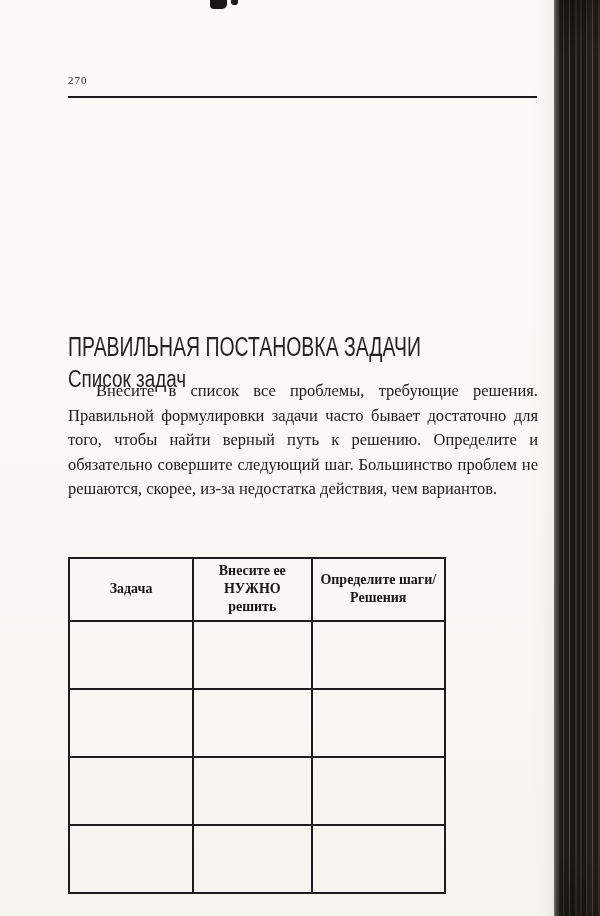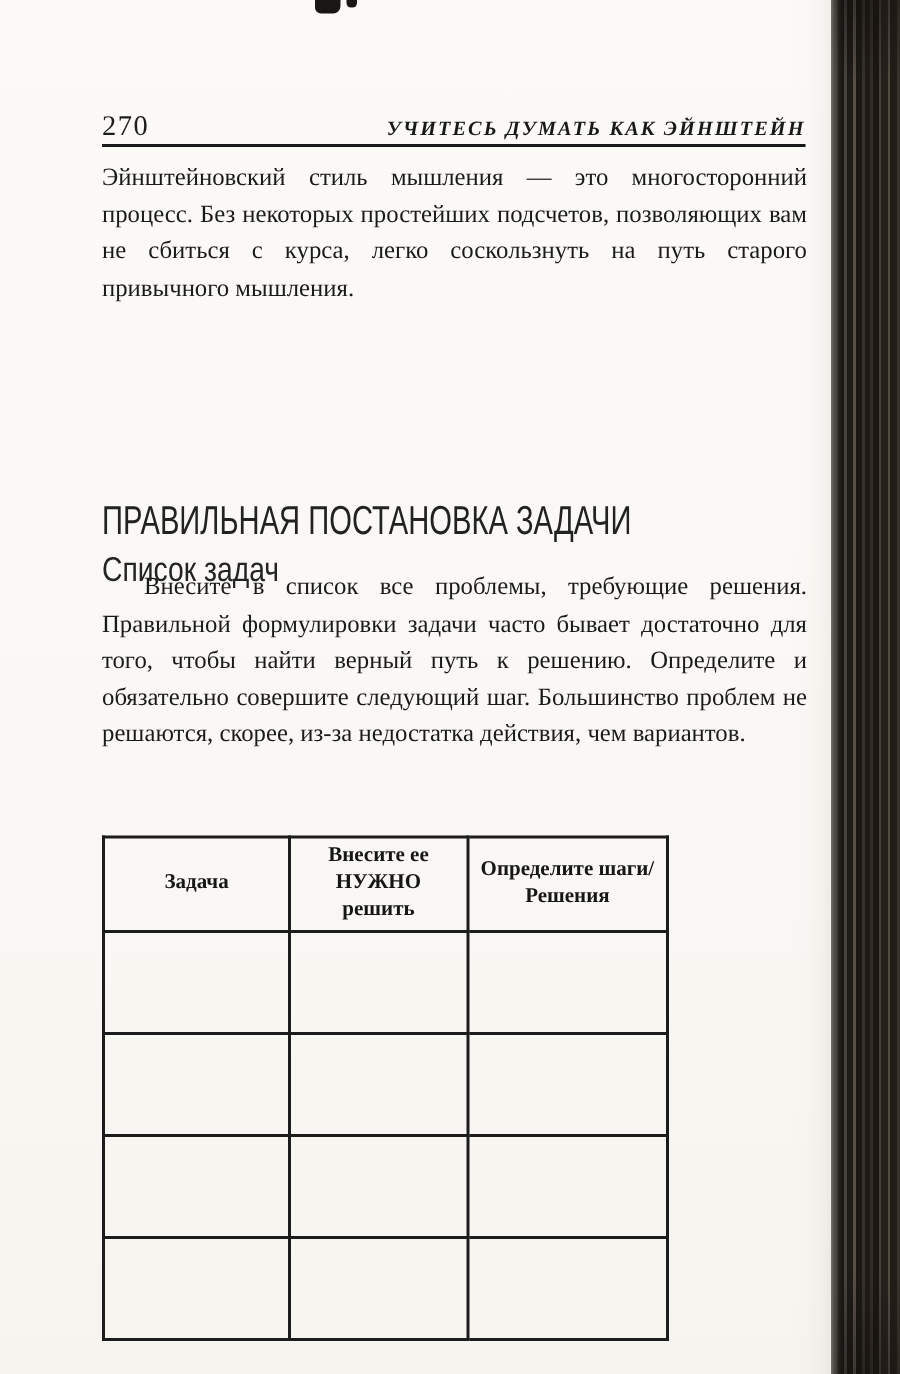--- a/index.html
+++ b/index.html
@@ -30,21 +30,21 @@
       linear-gradient(180deg, rgba(0,0,0,0.4) 0px, rgba(0,0,0,0) 55px, rgba(0,0,0,0) 850px, rgba(0,0,0,0.35) 100%),
       repeating-linear-gradient(90deg,
         #141210 0 3px, #2e2b28 3px 5px, #0b0a09 5px 9px, #47443f 9px 10.5px,
         #191714 10.5px 15px, #5a554e 15px 16.5px, #12100e 16.5px 21px, #33302c 21px 23px);
   }
 
   .header {
     position:absolute; left:68px; top:74px; width:469px; height:20px;
     display:flex; justify-content:space-between; align-items:baseline;
   }
-  .pagenum { font-size:19px; letter-spacing:1px; color:#1d1d1d; }
+  .pagenum { font-size:11px; letter-spacing:1px; color:#1d1d1d; }
   .runtitle {
     font-size:13.5px; font-weight:bold; font-style:italic;
     letter-spacing:1.4px; color:#191919; white-space:nowrap;
   }
   .rule { position:absolute; left:68px; top:96px; width:469px; height:2px; background:#191919; }
 
   .para {
     position:absolute; left:68px; width:470px;
     font-size:16.5px; line-height:24.5px; text-align:justify; color:#1a1a1a;
     hyphens:auto; -webkit-hyphens:auto;
@@ -86,26 +86,24 @@
 </head>
 <body>
 
 <div class="sheet">
 
   <div class="artifact artifact-a"></div>
   <div class="artifact artifact-b"></div>
 
   <div class="header">
     <span class="pagenum">270</span>
-    <span class="runtitle">УЧИТЕСЬ ДУМАТЬ КАК ЭЙНШТЕЙН</span>
   </div>
 
   <div class="rule"></div>
 
-  <p class="para p1">Эйнштейновский стиль мышления — это многосторонний процесс. Без некоторых простейших подсчетов, позволяющих вам не сбиться с курса, легко соскользнуть на путь старого привычного мышления.</p>
 
   <h2 class="sec">ПРАВИЛЬНАЯ ПОСТАНОВКА ЗАДАЧИ</h2>
   <h3 class="sub">Список задач</h3>
 
   <p class="para p3 indent">Внесите в список все проблемы, требующие решения. Правильной формулировки задачи часто бывает достаточно для того, чтобы найти верный путь к решению. Определите и обязательно совершите следующий шаг. Большинство проблем не решаются, скорее, из-за недостатка действия, чем вариантов.</p>
 
   <table class="task-table">
     <colgroup>
       <col style="width:33%">
       <col style="width:31.5%">

